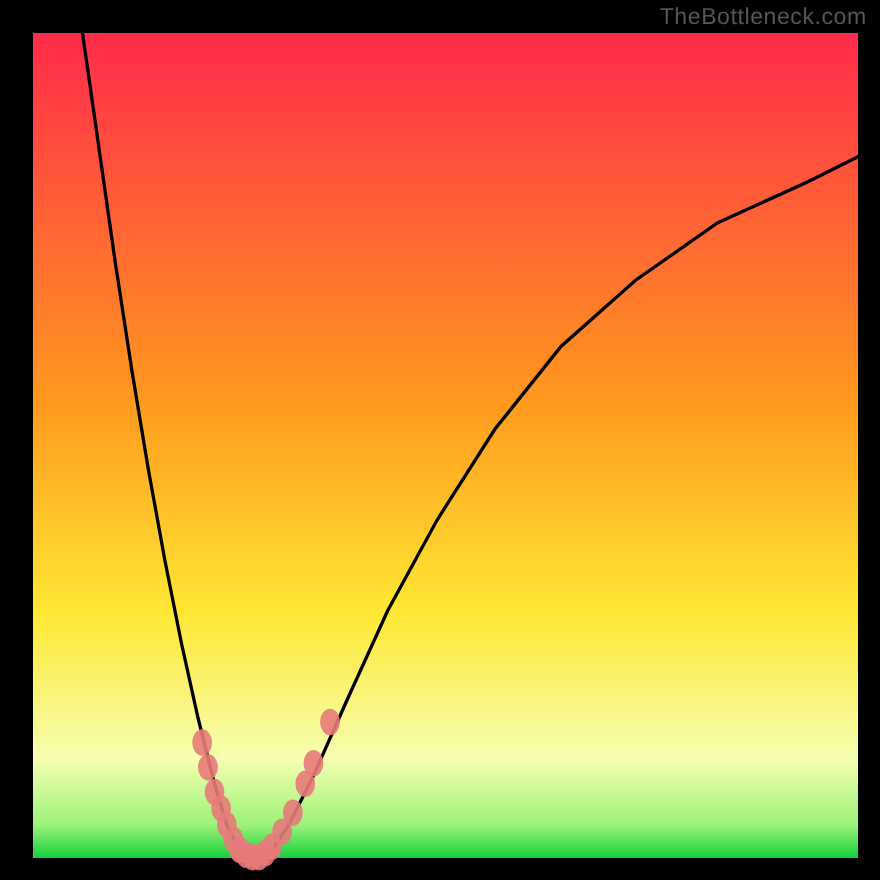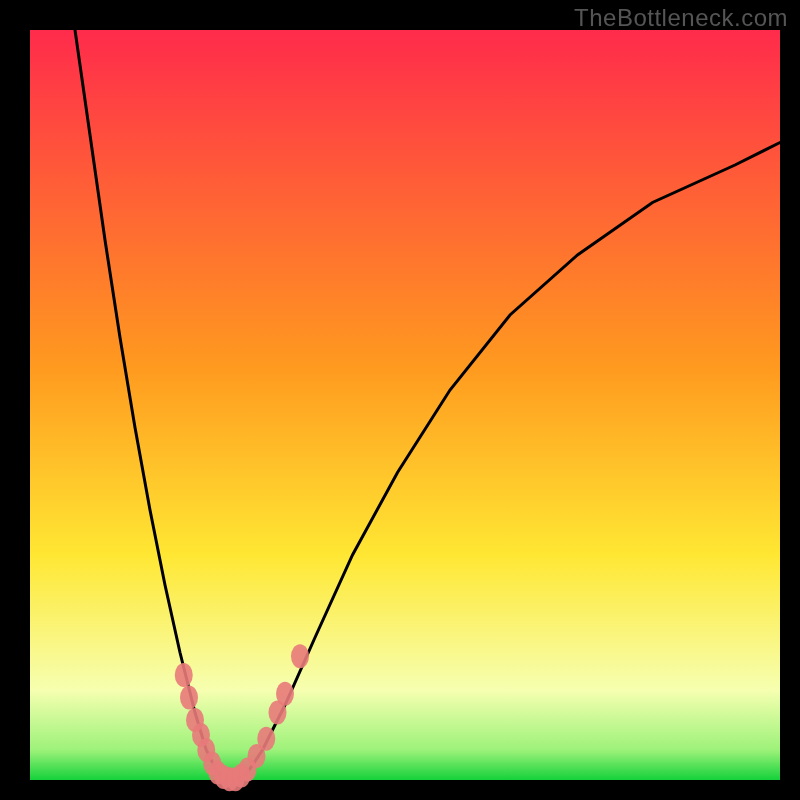--- a/index.html
+++ b/index.html
@@ -16,21 +16,21 @@
     top: 0;
     left: 0;
     width: 800px;
     height: 800px;
   }
   .watermark {
     position: absolute;
     top: 4px;
     right: 12px;
     color: #555;
-    font-size: 24px;
+    font-size: 21px;
     font-weight: 400;
     letter-spacing: 0.5px;
   }
 </style>
 </head>
 <body>
 
 <svg id="frame" viewBox="0 0 800 800" xmlns="http://www.w3.org/2000/svg">
   <defs>
     <linearGradient id="bg-grad" x1="0" y1="0" x2="0" y2="1">

